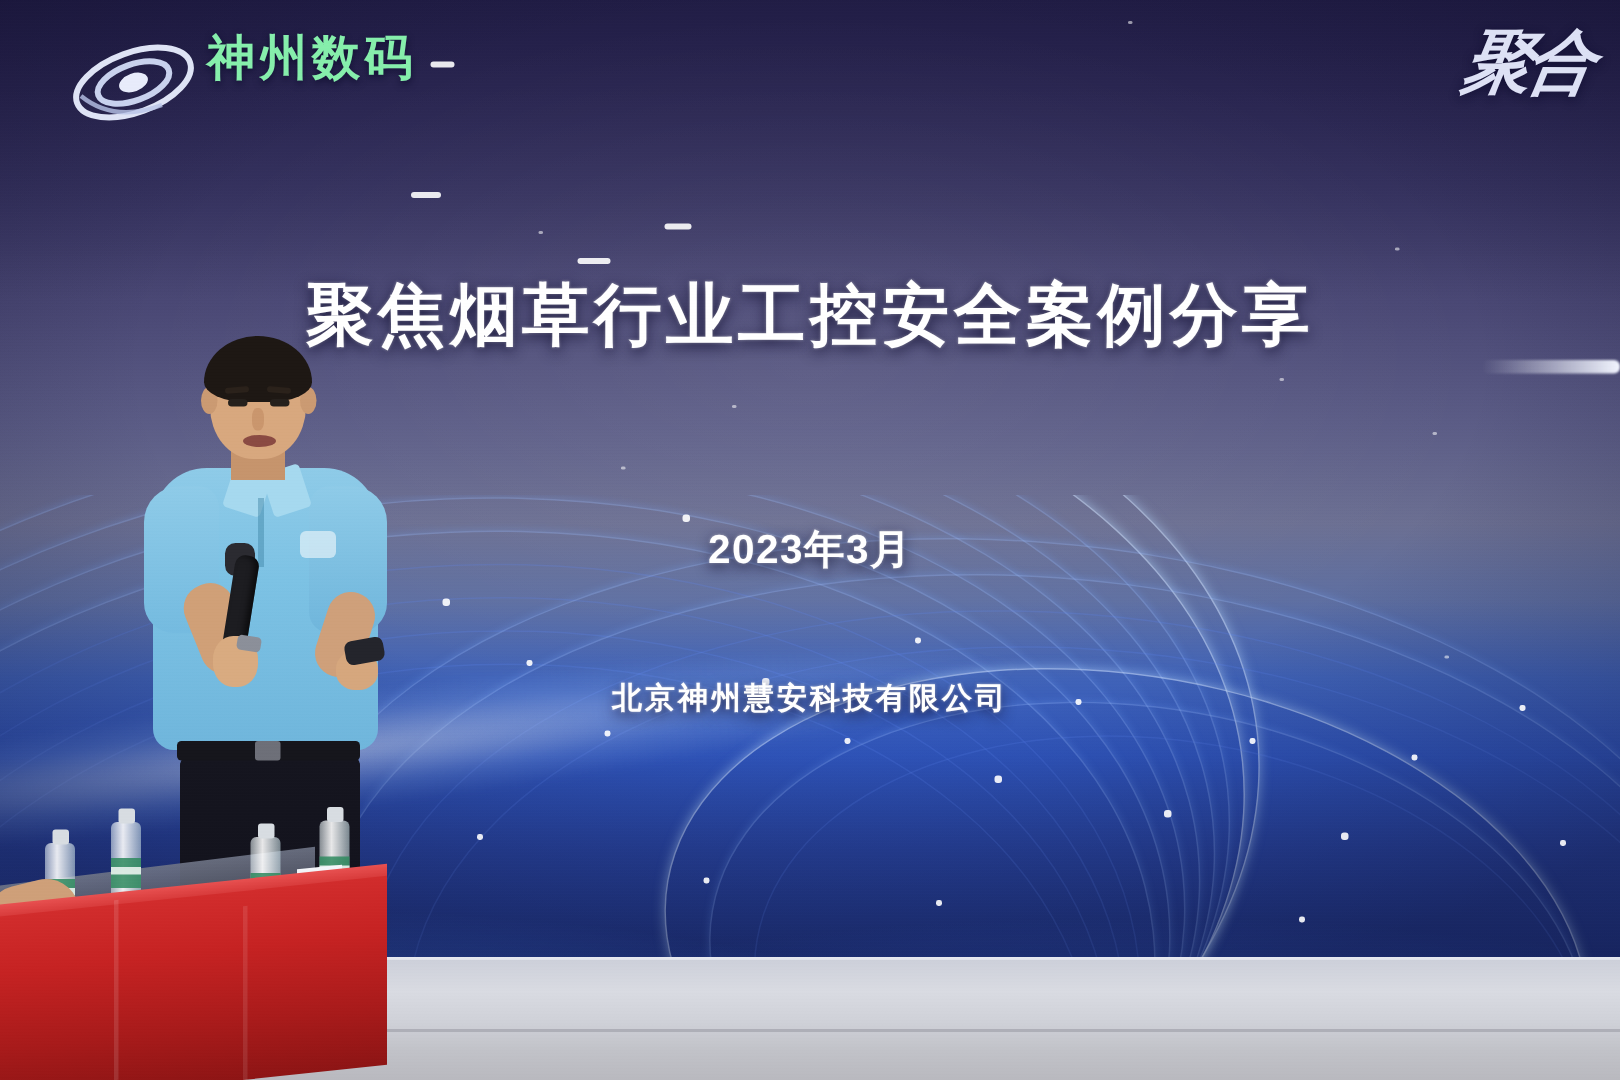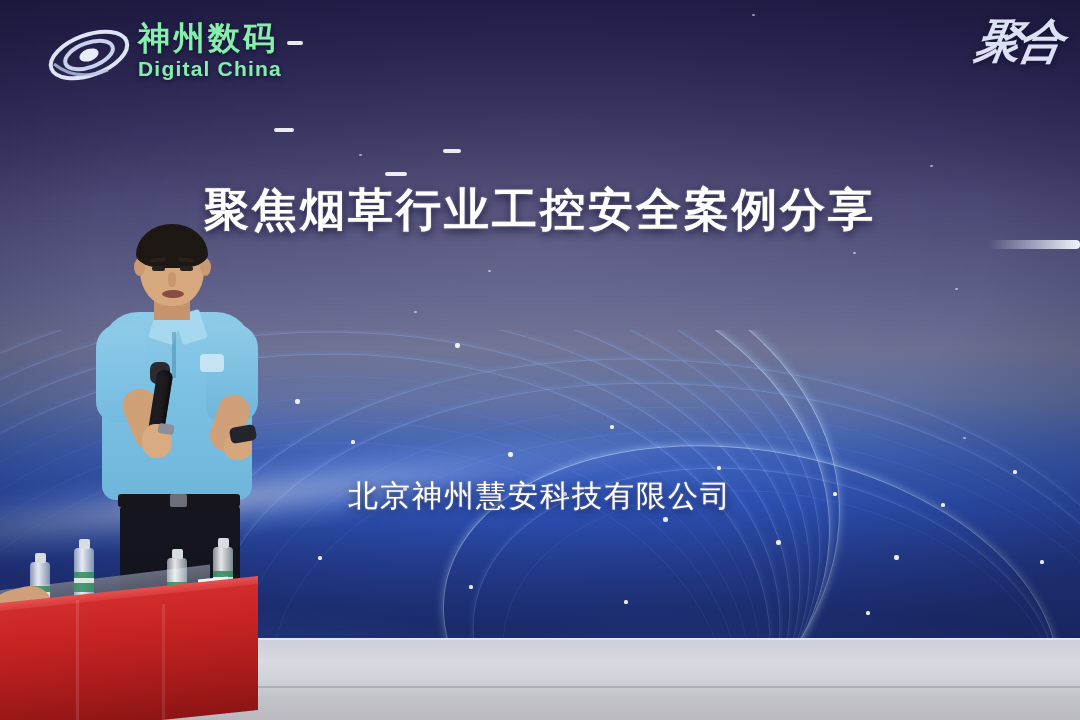--- a/index.html
+++ b/index.html
@@ -68,21 +68,21 @@
   .pt.dash{border-radius:3px;height:4px;}
 
   
   .ttl{
     position:absolute;left:0;width:1080px;text-align:center;color:#fff;
     font-weight:bold;letter-spacing:2px;
     text-shadow:0 3px 9px rgba(16,14,48,.85), 0 0 2px rgba(255,255,255,.6);
   }
   #main-title{top:180px;font-size:45px;letter-spacing:3px;}
   #sub-date{top:348px;font-size:27px;font-weight:bold;letter-spacing:1px;}
-  #company{top:476px;font-size:30px;font-weight:normal;letter-spacing:2px;}
+  #company{top:452px;font-size:20px;font-weight:bold;letter-spacing:2px;}
 
   
   .logo-tl{position:absolute;left:46px;top:20px;width:260px;height:72px;}
   .logo-mark{position:absolute;left:0;top:4px;width:86px;height:62px;}
   .logo-txt{position:absolute;left:92px;top:0;color:#86efac;}
   .logo-cn{font-size:32px;font-weight:bold;letter-spacing:3px;line-height:36px;
            text-shadow:0 2px 5px rgba(10,8,40,.7);}
   .logo-en{font-size:21px;font-weight:bold;letter-spacing:1.2px;line-height:26px;
            text-shadow:0 2px 5px rgba(10,8,40,.7);}
 
@@ -264,29 +264,29 @@
 
   <div class="logo-tl">
     <svg class="logo-mark" viewBox="0 0 86 62">
       <ellipse cx="43" cy="31" rx="40" ry="20" fill="none" stroke="#dfe4f6" stroke-width="4" transform="rotate(-20 43 31)"></ellipse>
       <ellipse cx="43" cy="31" rx="25" ry="12" fill="none" stroke="#c9d2ee" stroke-width="4" transform="rotate(-20 43 31)"></ellipse>
       <ellipse cx="43" cy="31" rx="10" ry="6" fill="#e8ecfb" transform="rotate(-20 43 31)"></ellipse>
       <path d="M8 40 Q30 58 62 46" fill="none" stroke="#b9c4e8" stroke-width="3" opacity=".8"></path>
     </svg>
     <div class="logo-txt">
       <div class="logo-cn">神州数码</div>
-      <div class="logo-en">Digital China</div>
     </div>
   </div>
 
   <div class="logo-tr">
     <div class="tr-brush">聚合</div>
   </div>
 
   <div class="ttl" id="main-title">聚焦烟草行业工控安全案例分享</div>
+  <div class="ttl" id="sub-date">2023年3月</div>
   <div class="ttl" id="company">北京神州慧安科技有限公司</div>
 
   <div class="floor-lip"></div>
   <div class="floor">
     <div class="floor-seam" style="top:46px;"></div>
   </div>
 
   <div class="person">
     <div class="pants"></div>
     <div class="shirt"></div>

